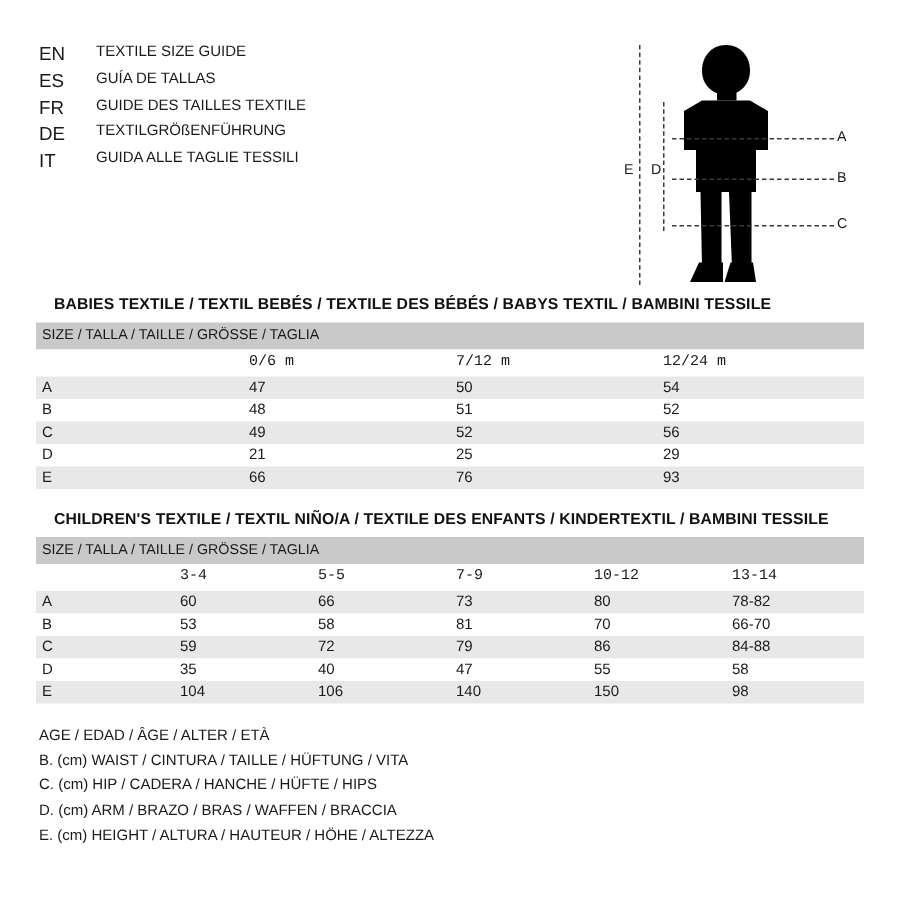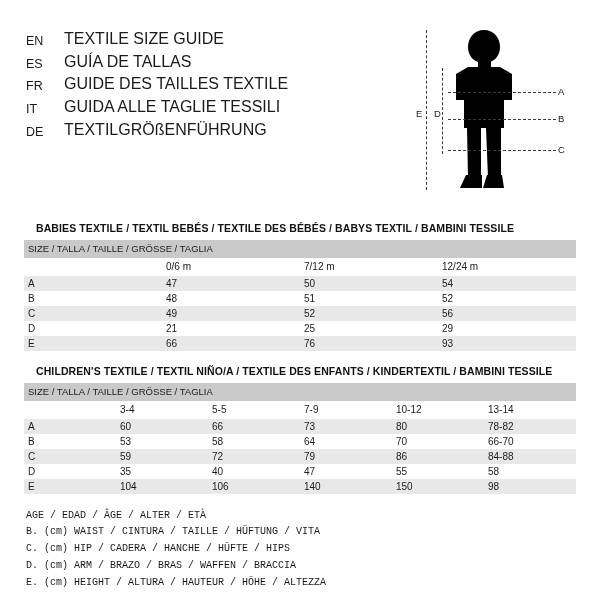--- a/index.html
+++ b/index.html
@@ -23,31 +23,31 @@
     box-sizing: border-box;
     padding: 28px 24px 10px 24px;
   }
 
   
   .title-block {
     margin-left: 2px;
   }
   .title-row {
     display: flex;
-    align-items: flex-end;
+    align-items: flex-start;
     line-height: 1.42;
   }
   .title-lang {
     width: 38px;
     flex: 0 0 38px;
     font-size: 12.5px;
     color: #1a1a1a;
   }
   .title-text {
-    font-size: 16px;
+    font-size: 10px;
     color: #1a1a1a;
   }
 
   
   .figure {
     position: absolute;
     top: 22px;
     right: 18px;
     width: 170px;
     height: 170px;
@@ -97,20 +97,21 @@
   }
   .hdr-row td {
     background: #c9c9c9;
     font-weight: bold;
     font-size: 9.5px;
     height: 14px;
   }
   .sub-row td {
     background: #ffffff;
     height: 14px;
+    font-family: Liberation Mono, monospace;
   }
   .row-alt td {
     background: #e8e8e8;
   }
   .row-plain td {
     background: #ffffff;
   }
   .col-label { width: 46px; }
 
   .spacer-sm { height: 14px; }
@@ -118,21 +119,20 @@
 
   
   .legend {
     margin-left: 2px;
     margin-top: 14px;
   }
   .legend-line {
     font-size: 10px;
     color: #1a1a1a;
     line-height: 1.68;
-    font-family: Liberation Mono, monospace;
   }
 </style>
 </head>
 <body>
 
 <div class="page">
 
   <div class="title-block">
     <div class="title-row">
       <span class="title-lang">EN</span>
@@ -140,26 +140,26 @@
     </div>
     <div class="title-row">
       <span class="title-lang">ES</span>
       <span class="title-text">GUÍA DE TALLAS</span>
     </div>
     <div class="title-row">
       <span class="title-lang">FR</span>
       <span class="title-text">GUIDE DES TAILLES TEXTILE</span>
     </div>
     <div class="title-row">
+      <span class="title-lang">DE</span>
+      <span class="title-text">TEXTILGRÖßENFÜHRUNG</span>
+    </div>
+    <div class="title-row">
       <span class="title-lang">IT</span>
       <span class="title-text">GUIDA ALLE TAGLIE TESSILI</span>
-    </div>
-    <div class="title-row">
-      <span class="title-lang">DE</span>
-      <span class="title-text">TEXTILGRÖßENFÜHRUNG</span>
     </div>
   </div>
 
   <div class="figure">
     <svg class="silhouette" width="90" height="165" viewBox="0 0 90 165">
 
       <path d="M30 2 C20 2 14 10 14 19 C14 28 20 35 30 35 C40 35 46 28 46 19 C46 10 40 2 30 2 Z" fill="#000000"></path>
 
       <rect x="24" y="33" width="13" height="6" fill="#000000"></rect>
 
@@ -255,21 +255,21 @@
         <td>60</td>
         <td>66</td>
         <td>73</td>
         <td>80</td>
         <td>78-82</td>
       </tr>
       <tr class="row-plain">
         <td class="col-label">B</td>
         <td>53</td>
         <td>58</td>
-        <td>64</td>
+        <td>81</td>
         <td>70</td>
         <td>66-70</td>
       </tr>
       <tr class="row-alt">
         <td class="col-label">C</td>
         <td>59</td>
         <td>72</td>
         <td>79</td>
         <td>86</td>
         <td>84-88</td>

